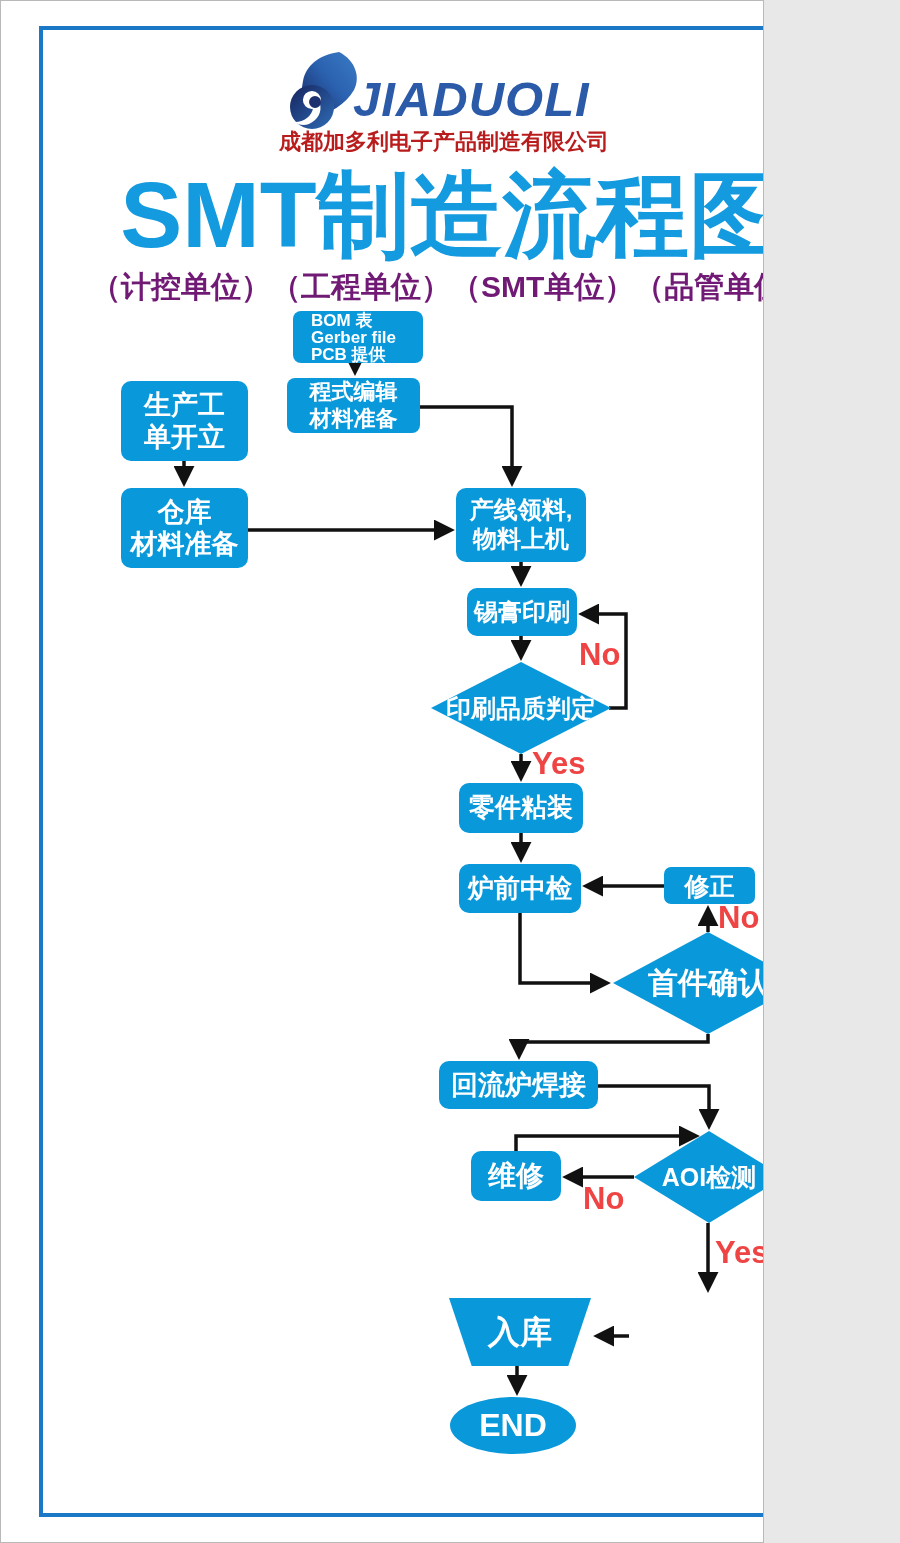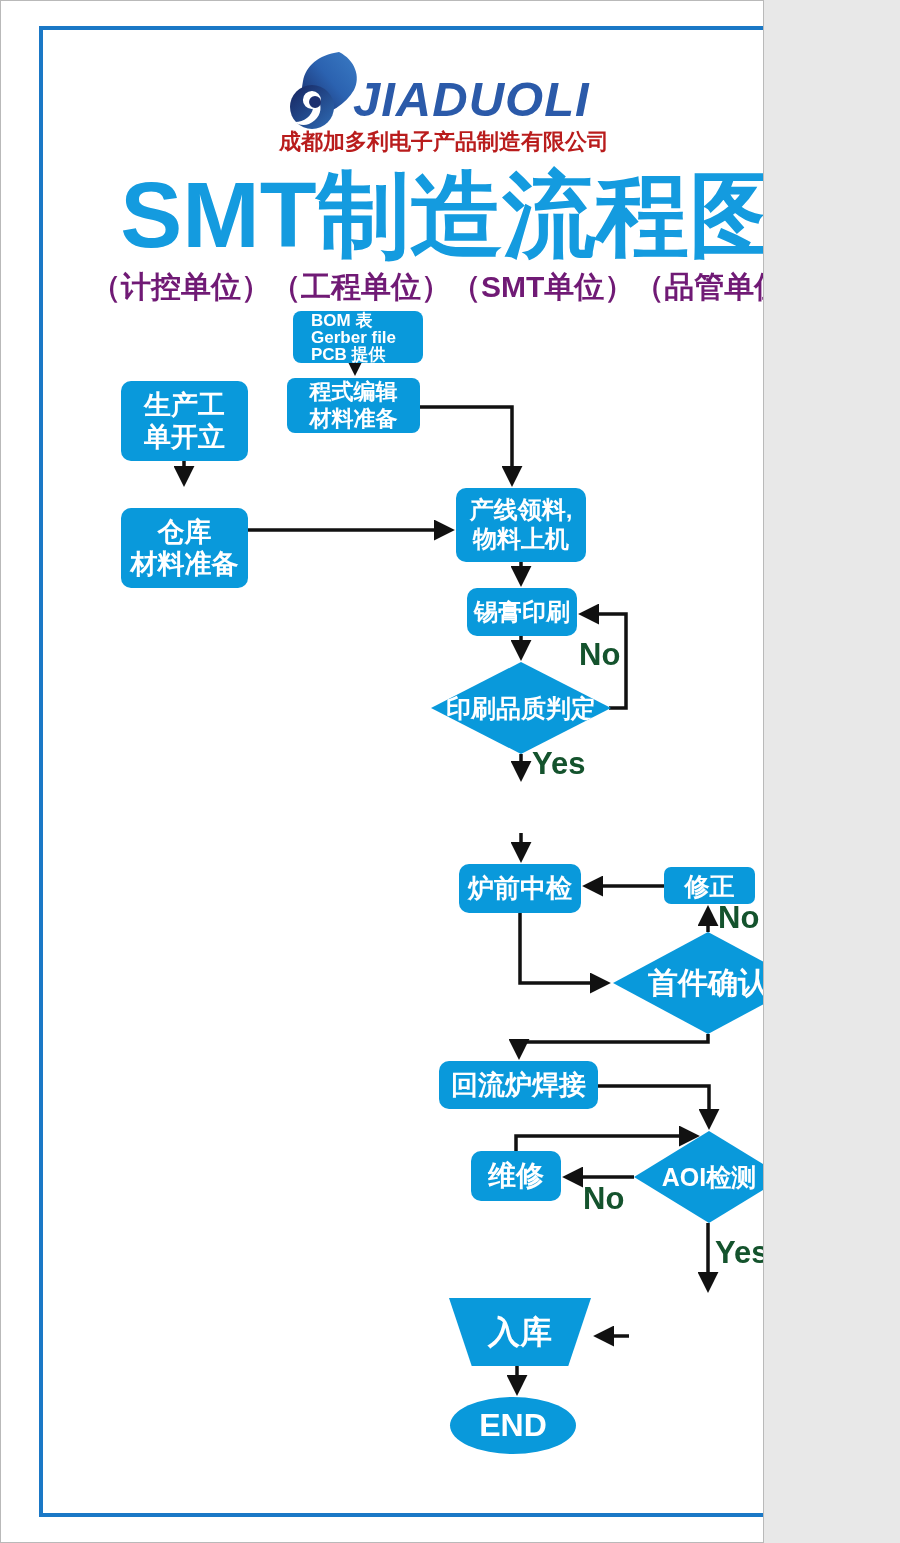--- a/index.html
+++ b/index.html
@@ -21,21 +21,21 @@
     font-size:93px;line-height:1;font-weight:900;color:#149bdf;letter-spacing:0px;white-space:nowrap;}
   .units{position:absolute;left:90px;top:266px;width:692px;display:flex;
     justify-content:space-between;font-size:30px;font-weight:800;color:#701a75;white-space:nowrap;}
   
   .node{position:absolute;background:#0999db;color:#fff;font-weight:bold;
     display:flex;flex-direction:column;align-items:center;justify-content:center;
     text-align:center;border-radius:10px;line-height:1.2;box-sizing:border-box;white-space:nowrap;}
   .diamond{clip-path:polygon(50% 0,100% 50%,50% 100%,0 50%);border-radius:0;}
   .trapezoid{clip-path:polygon(0 0,100% 0,84% 100%,16% 100%);border-radius:0;}
   .ellipse{border-radius:50%;}
-  .lbl{position:absolute;font-weight:800;font-size:31px;color:#14532d;white-space:nowrap;}
+  .lbl{position:absolute;font-weight:800;font-size:31px;color:#ef4444;white-space:nowrap;}
   .arrows{position:absolute;left:0;top:0;}
 </style>
 </head>
 <body>
 
 <div class="canvas">
 
   <div class="frame"></div>
 
   <svg class="logo-icon" width="94" height="78" viewBox="0 0 94 78">
@@ -105,38 +105,41 @@
   <div class="node" style="left:286px;top:377px;width:133px;height:55px;font-size:22px;border-radius:8px;">
     <span>程式编辑</span>
     <span>材料准备</span>
   </div>
 
   <div class="node" style="left:120px;top:380px;width:127px;height:80px;font-size:27px;">
     <span>生产工</span>
     <span>单开立</span>
   </div>
 
-  <div class="node" style="left:120px;top:507px;width:127px;height:80px;font-size:27px;text-align:right;">
+  <div class="node" style="left:120px;top:487px;width:127px;height:80px;font-size:27px;text-align:right;">
     <span>仓库</span>
     <span>材料准备</span>
   </div>
 
   <div class="node" style="left:455px;top:487px;width:130px;height:74px;font-size:24px;">
     <span>产线领料,</span>
     <span>物料上机</span>
   </div>
 
   <div class="node" style="left:466px;top:587px;width:110px;height:48px;font-size:24px;">
     <span>锡膏印刷</span>
   </div>
 
   <div class="node diamond" style="left:430px;top:661px;width:180px;height:92px;font-size:25px;">
     <span>印刷品质判定</span>
   </div>
 
+  <div class="node" style="left:458px;top:782px;width:124px;height:50px;font-size:26px;">
+    <span>零件粘装</span>
+  </div>
 
   <div class="node" style="left:458px;top:863px;width:122px;height:49px;font-size:26px;">
     <span>炉前中检</span>
   </div>
 
   <div class="node" style="left:663px;top:866px;width:91px;height:37px;font-size:25px;border-radius:7px;">
     <span>修正</span>
   </div>
 
   <div class="node diamond" style="left:612px;top:931px;width:190px;height:102px;font-size:30px;">

